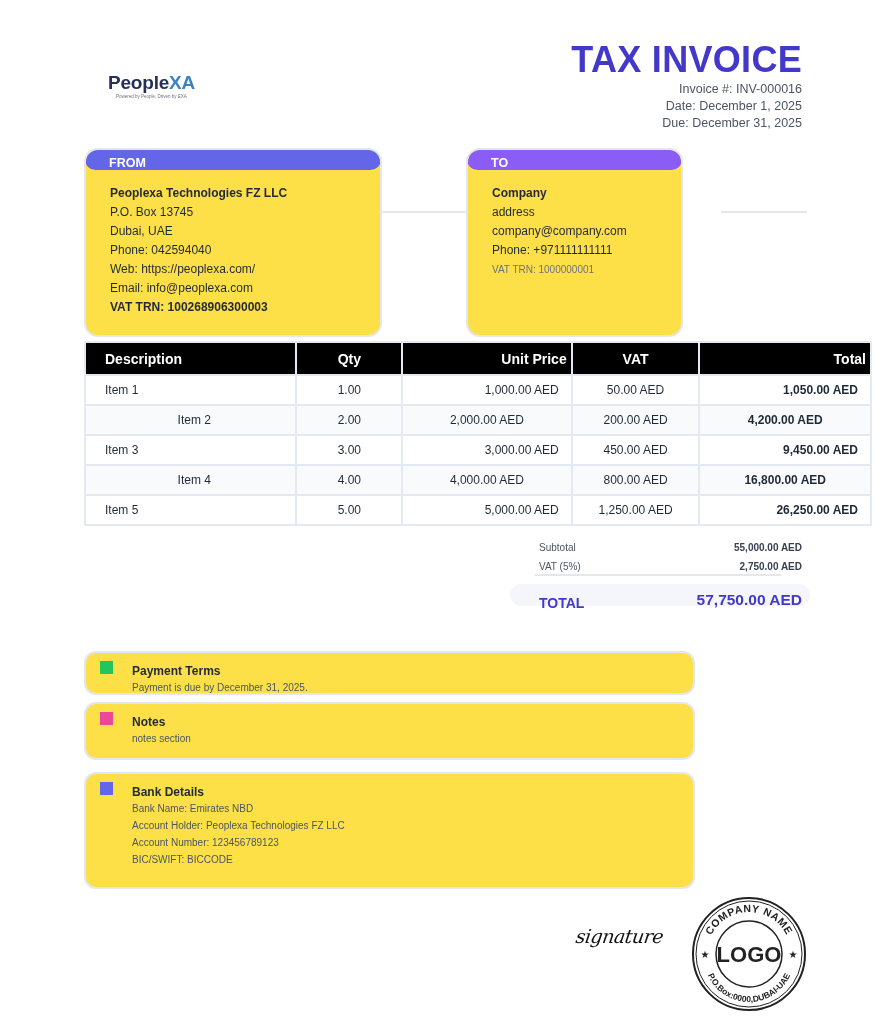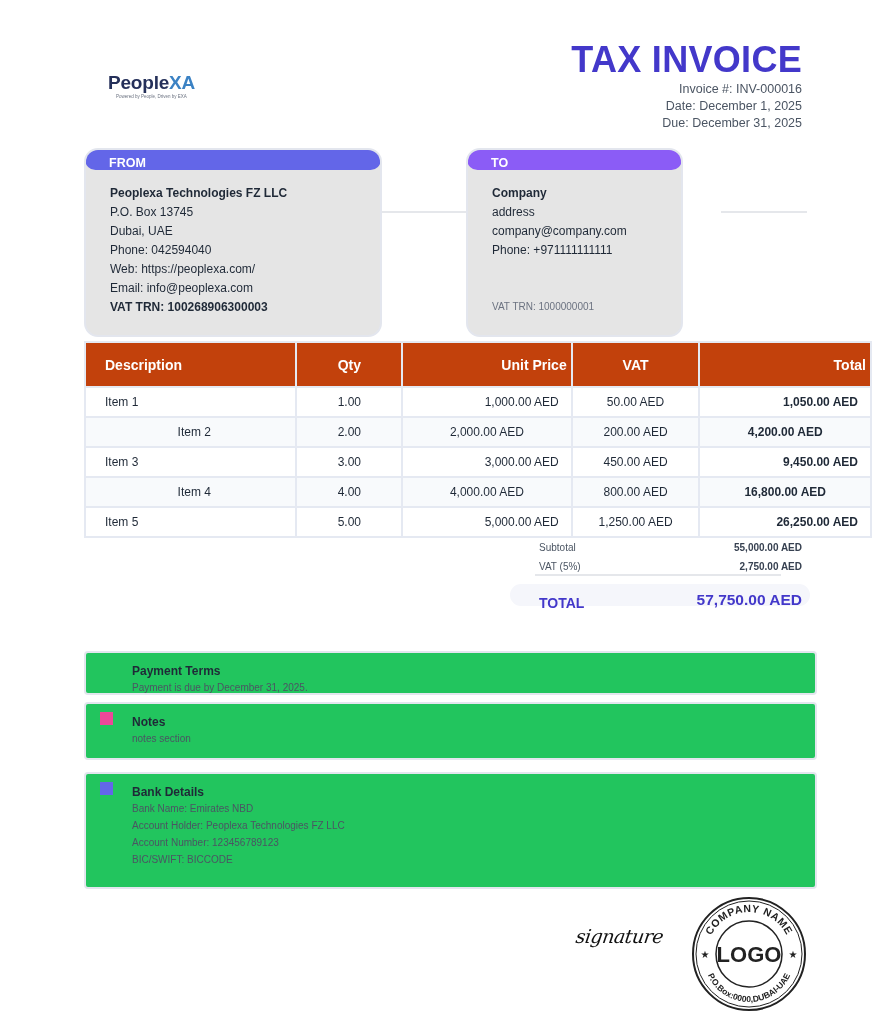--- a/index.html
+++ b/index.html
@@ -16,58 +16,58 @@
 
     
     .inv-title { right: 89px; top: 40px; font-size: 36px; font-weight: 700; color: #4338ca; letter-spacing: 0.3px; line-height: 40px; }
     .inv-meta { right: 89px; top: 81px; text-align: right; font-size: 12.5px; color: #4b5563; line-height: 17px; }
 
     
     .hline { height: 2px; background: #e5e7eb; }
 
     
     .card {
-      border: 2px solid #e3e6ee; border-radius: 14px; background: #e5e5e5;
+      border: 2px solid #e3e6ee; border-radius: 14px; background: #fde047;
       overflow: hidden;
     }
     .card-head {
       height: 21px; border-radius: 12px; color: #fff; font-weight: 700;
       font-size: 12.5px; padding-left: 24px; line-height: 28px;
       margin: -1px -1px 0 -1px;
     }
     .card-body { padding: 14px 24px 0 24px; font-size: 12px; line-height: 19px; color: #1f2937; }
     .card-body .b { font-weight: 700; }
-    .card-body .small { font-size: 10px; color: #6b7280; margin-top: 37px; }
+    .card-body .small { font-size: 10px; color: #6b7280; }
 
     
     .items-table { left: 84px; top: 341px; width: 788px; border-collapse: separate; border-spacing: 2px; background: #e5e9f2; }
     .items-table th {
-      background: #c2410c; color: #fff; font-size: 14px; font-weight: 700;
-      height: 43px; padding: 0 4px;
+      background: #000000; color: #fff; font-size: 14px; font-weight: 700;
+      height: 31px; padding: 0 4px;
     }
     .items-table td { font-size: 12px; color: #1f2937; height: 28px; padding: 0 12px; background: #fff; }
     .items-table tr.alt td { background: #f8fafc; text-align: center; }
     .c-desc { width: 210px; text-align: left; padding-left: 19px !important; }
     .c-qty { width: 104px; text-align: center; }
     .c-unit { width: 168px; text-align: right; }
     .c-vat { width: 126px; text-align: right; }
     .c-vat.center { text-align: center; }
     .c-total { width: 170px; text-align: right; }
     td.c-total { font-weight: 700; }
 
     
     .sum-row { left: 539px; width: 263px; font-size: 10px; color: #4b5563; display: flex; justify-content: space-between; }
     .sum-row .v { font-weight: 700; color: #374151; }
     .sum-line { left: 535px; top: 574px; width: 246px; height: 2px; background: #e5e7eb; }
     .total-bg { left: 510px; top: 584px; width: 300px; height: 22px; background: #f5f6fb; border-radius: 11px; }
     .total-label { left: 539px; top: 595px; font-size: 14px; font-weight: 700; color: #4338ca; }
     .total-value { right: 89px; top: 591px; font-size: 15.5px; font-weight: 700; color: #4338ca; }
 
     
-    .info { left: 84px; width: 733px; border: 2px solid #e3e6ee; border-radius: 4px; background: #22c55e; }
+    .info { left: 84px; width: 611px; border: 2px solid #e3e6ee; border-radius: 12px; background: #fde047; }
     .info .sq { position: absolute; left: 14px; width: 13px; height: 13px; }
     .info .title { position: absolute; left: 46px; font-size: 12px; font-weight: 700; color: #1f2937; }
     .info .text { position: absolute; left: 46px; font-size: 10px; color: #4b5563; line-height: 17px; }
 
     
     .signature { left: 576px; top: 925px; font-family: "DejaVu Serif", serif; font-style: italic; font-size: 19px; color: #111; transform: skewX(-8deg); letter-spacing: -0.5px; }
     .stamp { left: 690px; top: 895px; width: 118px; height: 118px; }
   </style>
 </head>
 <body>

